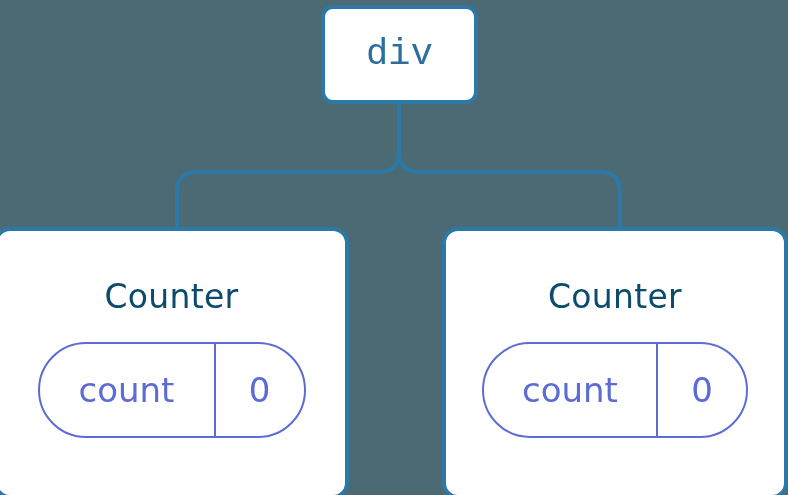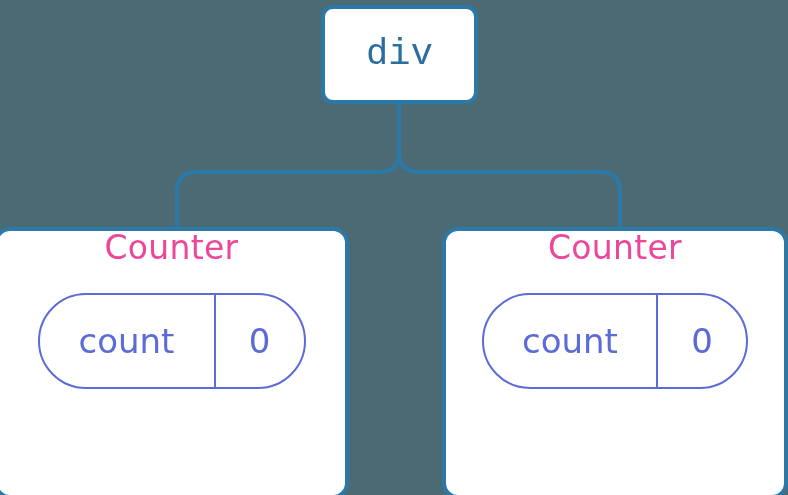--- a/index.html
+++ b/index.html
@@ -75,23 +75,24 @@
     left: -6px;
     width: 355px;
   }
   .node-child.child-right {
     left: 442px;
     width: 346px;
   }
 
   .node-child .node-title {
     font-size: 33px;
-    color: #ec4899;
+    color: #0c4a6e;
     letter-spacing: 0.3px;
     line-height: 1;
+    margin-top: 49px;
   }
 
   
   .state-pill {
     margin-top: 29px;
     height: 96px;
     border: 2px solid #5c6bd6;
     border-radius: 48px;
     box-sizing: border-box;
     display: flex;

